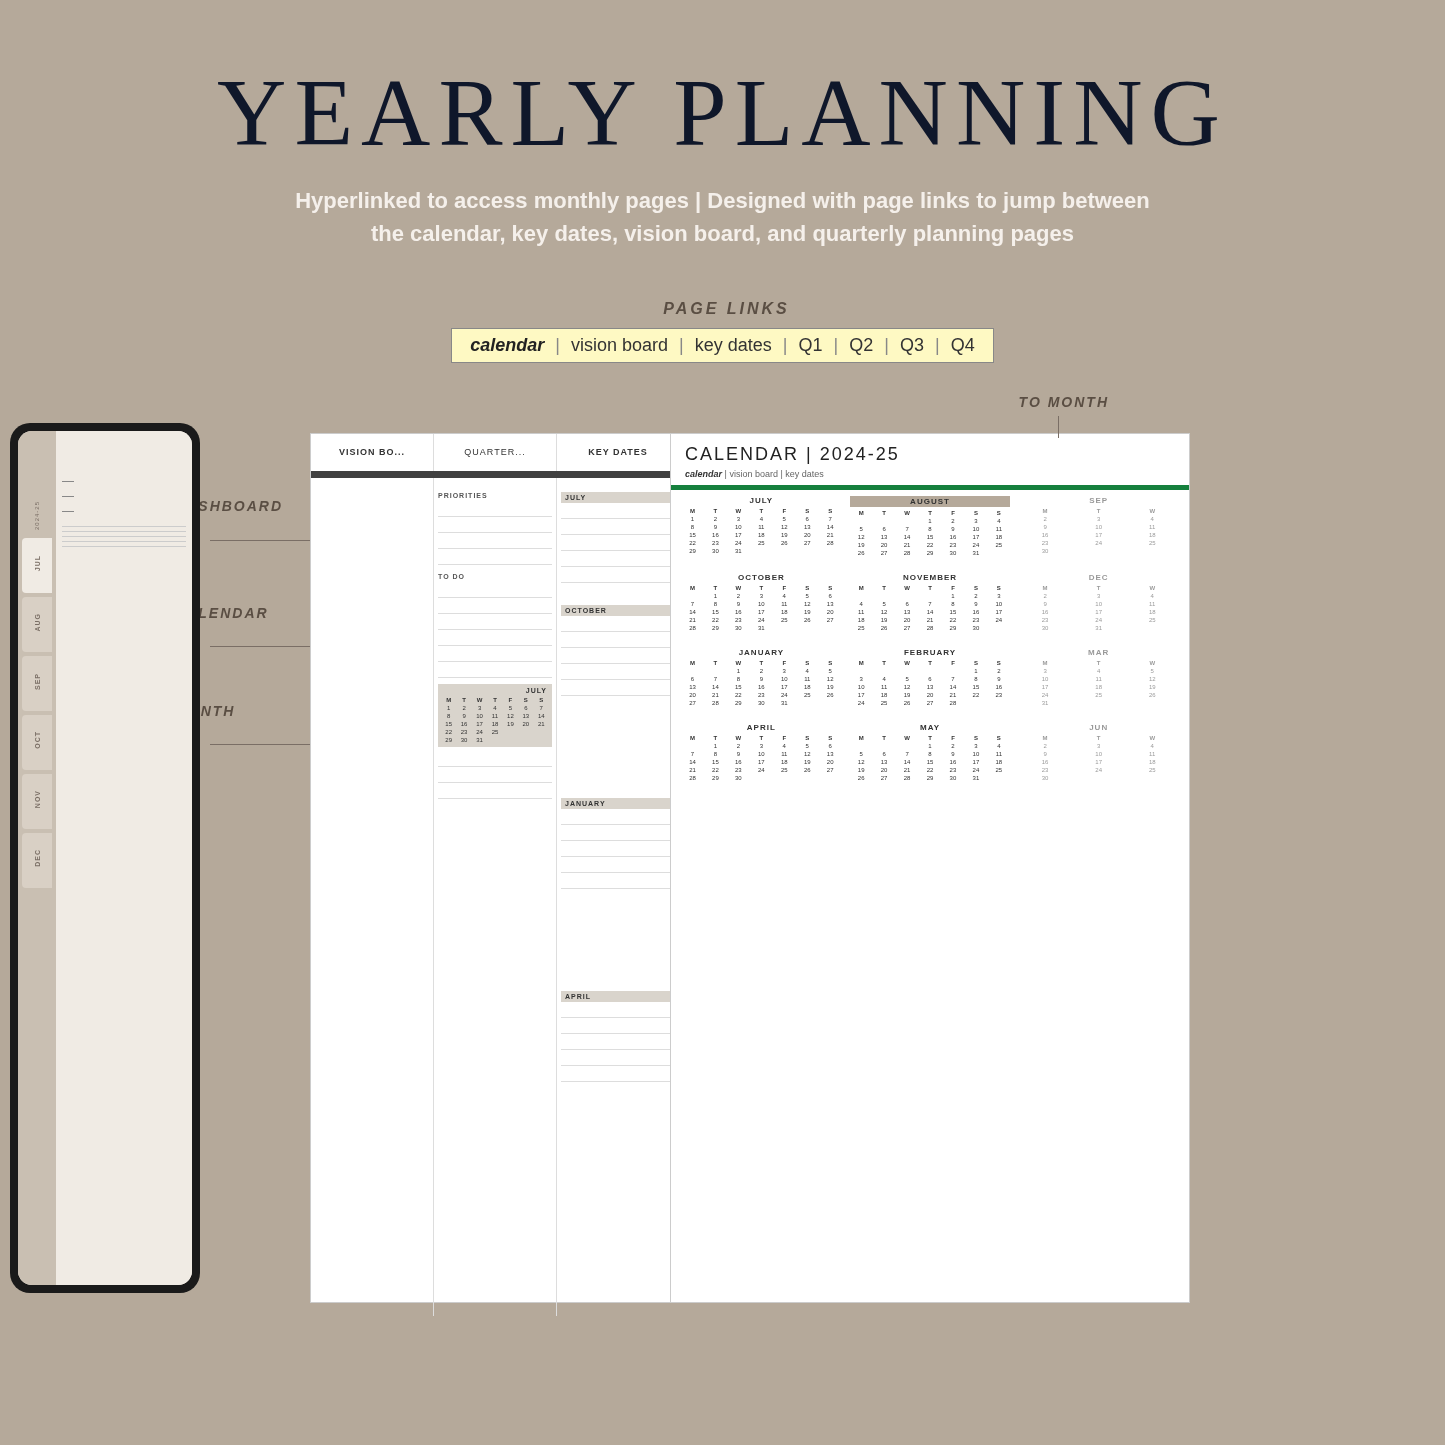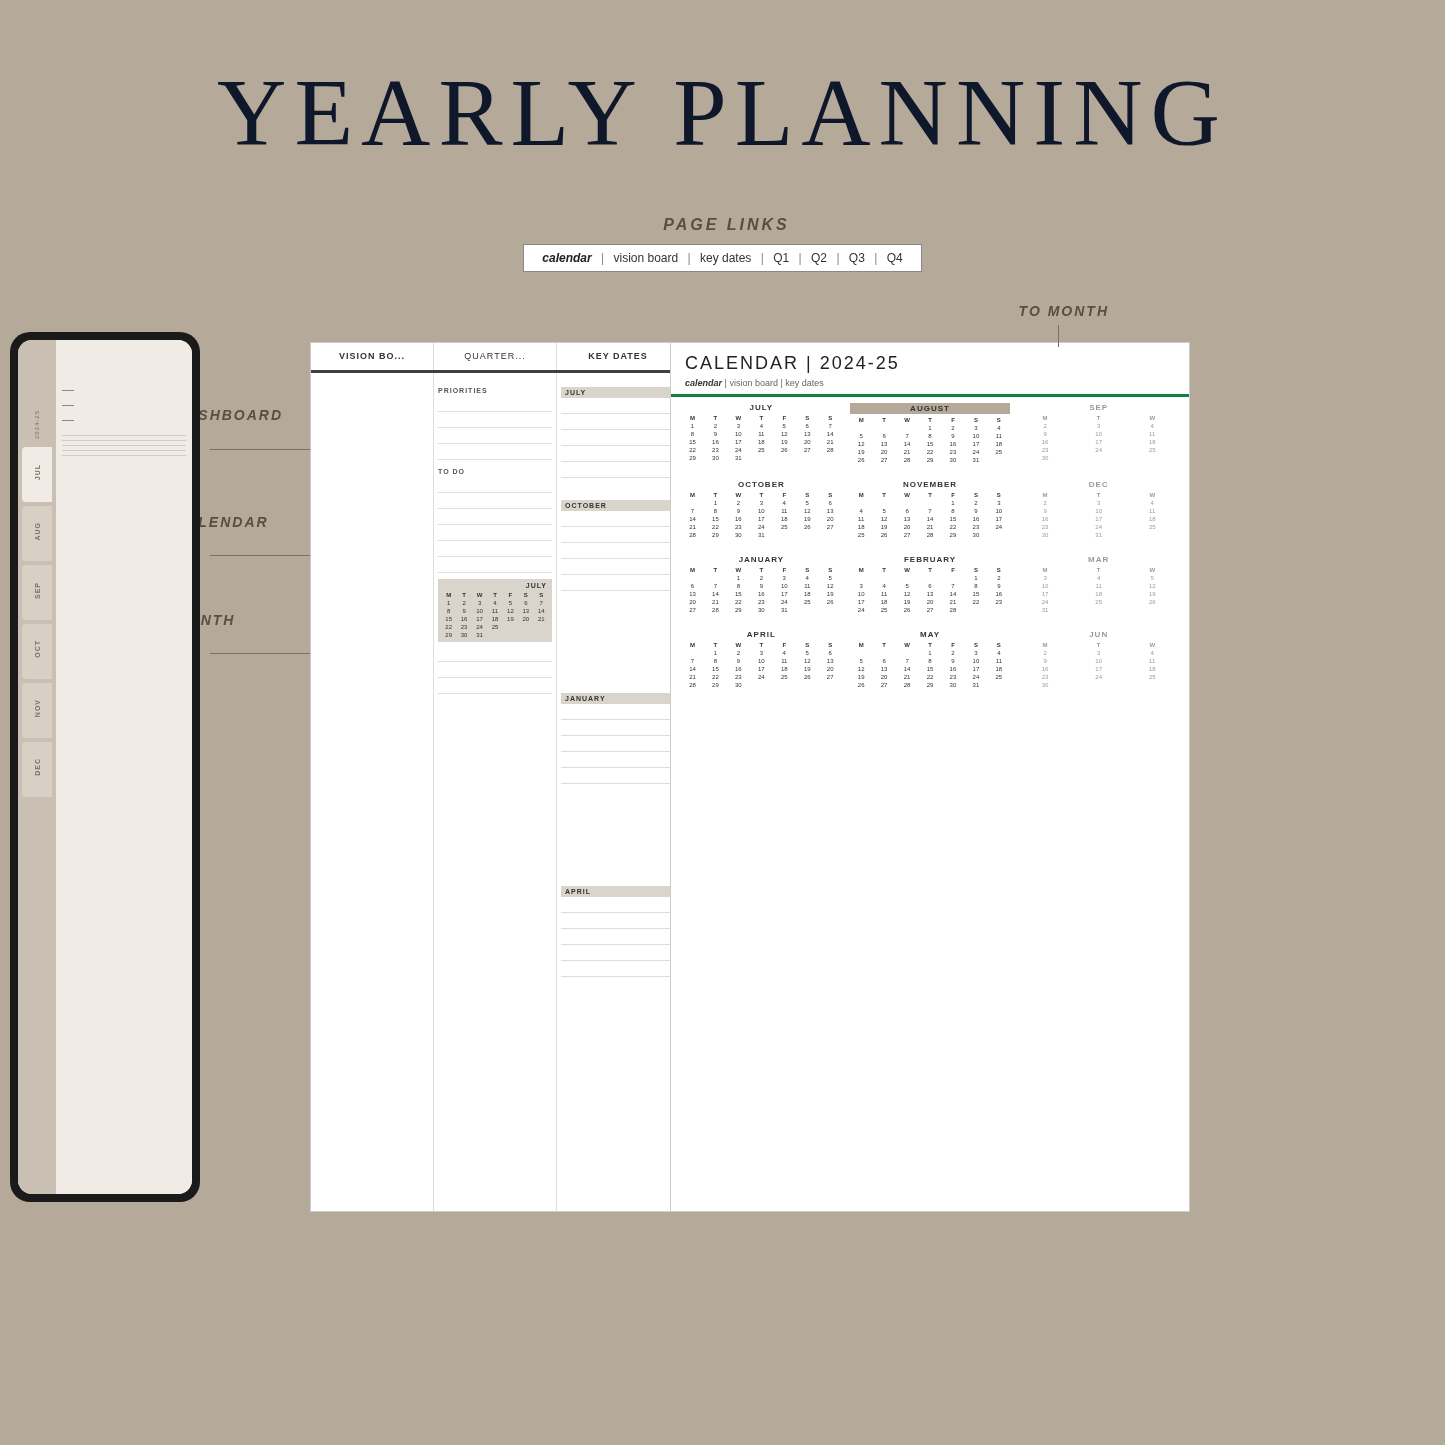--- a/index.html
+++ b/index.html
@@ -49,23 +49,23 @@
       color: #5a4e43;
       letter-spacing: 3px;
       text-transform: uppercase;
       font-family: Arial, sans-serif;
       margin-bottom: 10px;
       padding-left: 8px;
     }
     .page-links-bar {
       display: inline-block;
       border: 1px solid #888;
-      background: #ffffff;
+      background: #fef9c3;
       padding: 6px 18px;
-      font-size: 12px;
+      font-size: 18px;
       color: #333;
       font-family: Arial, sans-serif;
     }
     .page-links-bar span.active {
       font-style: italic;
       font-weight: bold;
       color: #222;
     }
     .page-links-bar span.sep {
       color: #888;
@@ -268,21 +268,21 @@
       padding: 1px 0;
       color: #333;
     }
     .mini-cal th {
       font-weight: bold;
     }
 
     
     .cal-page-header {
       padding: 10px 14px 6px;
-      border-bottom: 3px solid #15803d;
+      border-bottom: 5px solid #15803d;
     }
     .cal-title {
       font-size: 18px;
       font-weight: 300;
       letter-spacing: 2px;
       color: #222;
       text-transform: uppercase;
     }
     .cal-nav-bar {
       font-size: 9px;
@@ -337,20 +337,24 @@
       text-align: center;
       padding: 1px 0;
       color: #333;
     }
   </style>
 </head>
 <body>
 
 <div class="header">
   <div class="main-title">YEARLY PLANNING</div>
+  <div class="subtitle">
+    <span>Hyperlinked to access monthly pages | Designed with page links to jump between</span><br>
+    <span>the calendar, key dates, vision board, and quarterly planning pages</span>
+  </div>
 </div>
 
 <div class="page-links-section">
   <div class="page-links-label">PAGE LINKS</div>
   <div class="page-links-bar">
     <span class="active">calendar</span>
     <span class="sep">|</span>
     <span>vision board</span>
     <span class="sep">|</span>
     <span>key dates</span>
@@ -424,21 +428,21 @@
   <div class="label-to-month">TO MONTH</div>
 
   <div style="position:absolute;left:210px;top:147px;width:100px;height:1px;background:#7a6e65;z-index:20;"></div>
   <div style="position:absolute;left:210px;top:253px;width:100px;height:1px;background:#7a6e65;z-index:20;"></div>
   <div style="position:absolute;left:210px;top:351px;width:100px;height:1px;background:#7a6e65;z-index:20;"></div>
 
   <div class="docs-area">
 
     <div class="doc-page doc-quarterly">
 
-      <div style="display:flex;border-bottom:3px solid #404040;height:30px;">
+      <div style="display:flex;border-bottom:7px solid #404040;height:44px;">
         <div style="flex:1;display:flex;align-items:center;justify-content:center;border-right:1px solid #ddd;">
           <span style="font-size:9px;font-weight:bold;letter-spacing:1px;text-transform:uppercase;color:#333;">VISION BO...</span>
         </div>
         <div style="flex:1;display:flex;align-items:center;justify-content:center;border-right:1px solid #ddd;">
           <span style="font-size:9px;font-weight:normal;letter-spacing:1px;text-transform:uppercase;color:#333;">QUARTER...</span>
         </div>
         <div style="flex:1;display:flex;align-items:center;justify-content:center;">
           <span style="font-size:9px;font-weight:bold;letter-spacing:1px;text-transform:uppercase;color:#333;">KEY DATES</span>
         </div>
       </div>

